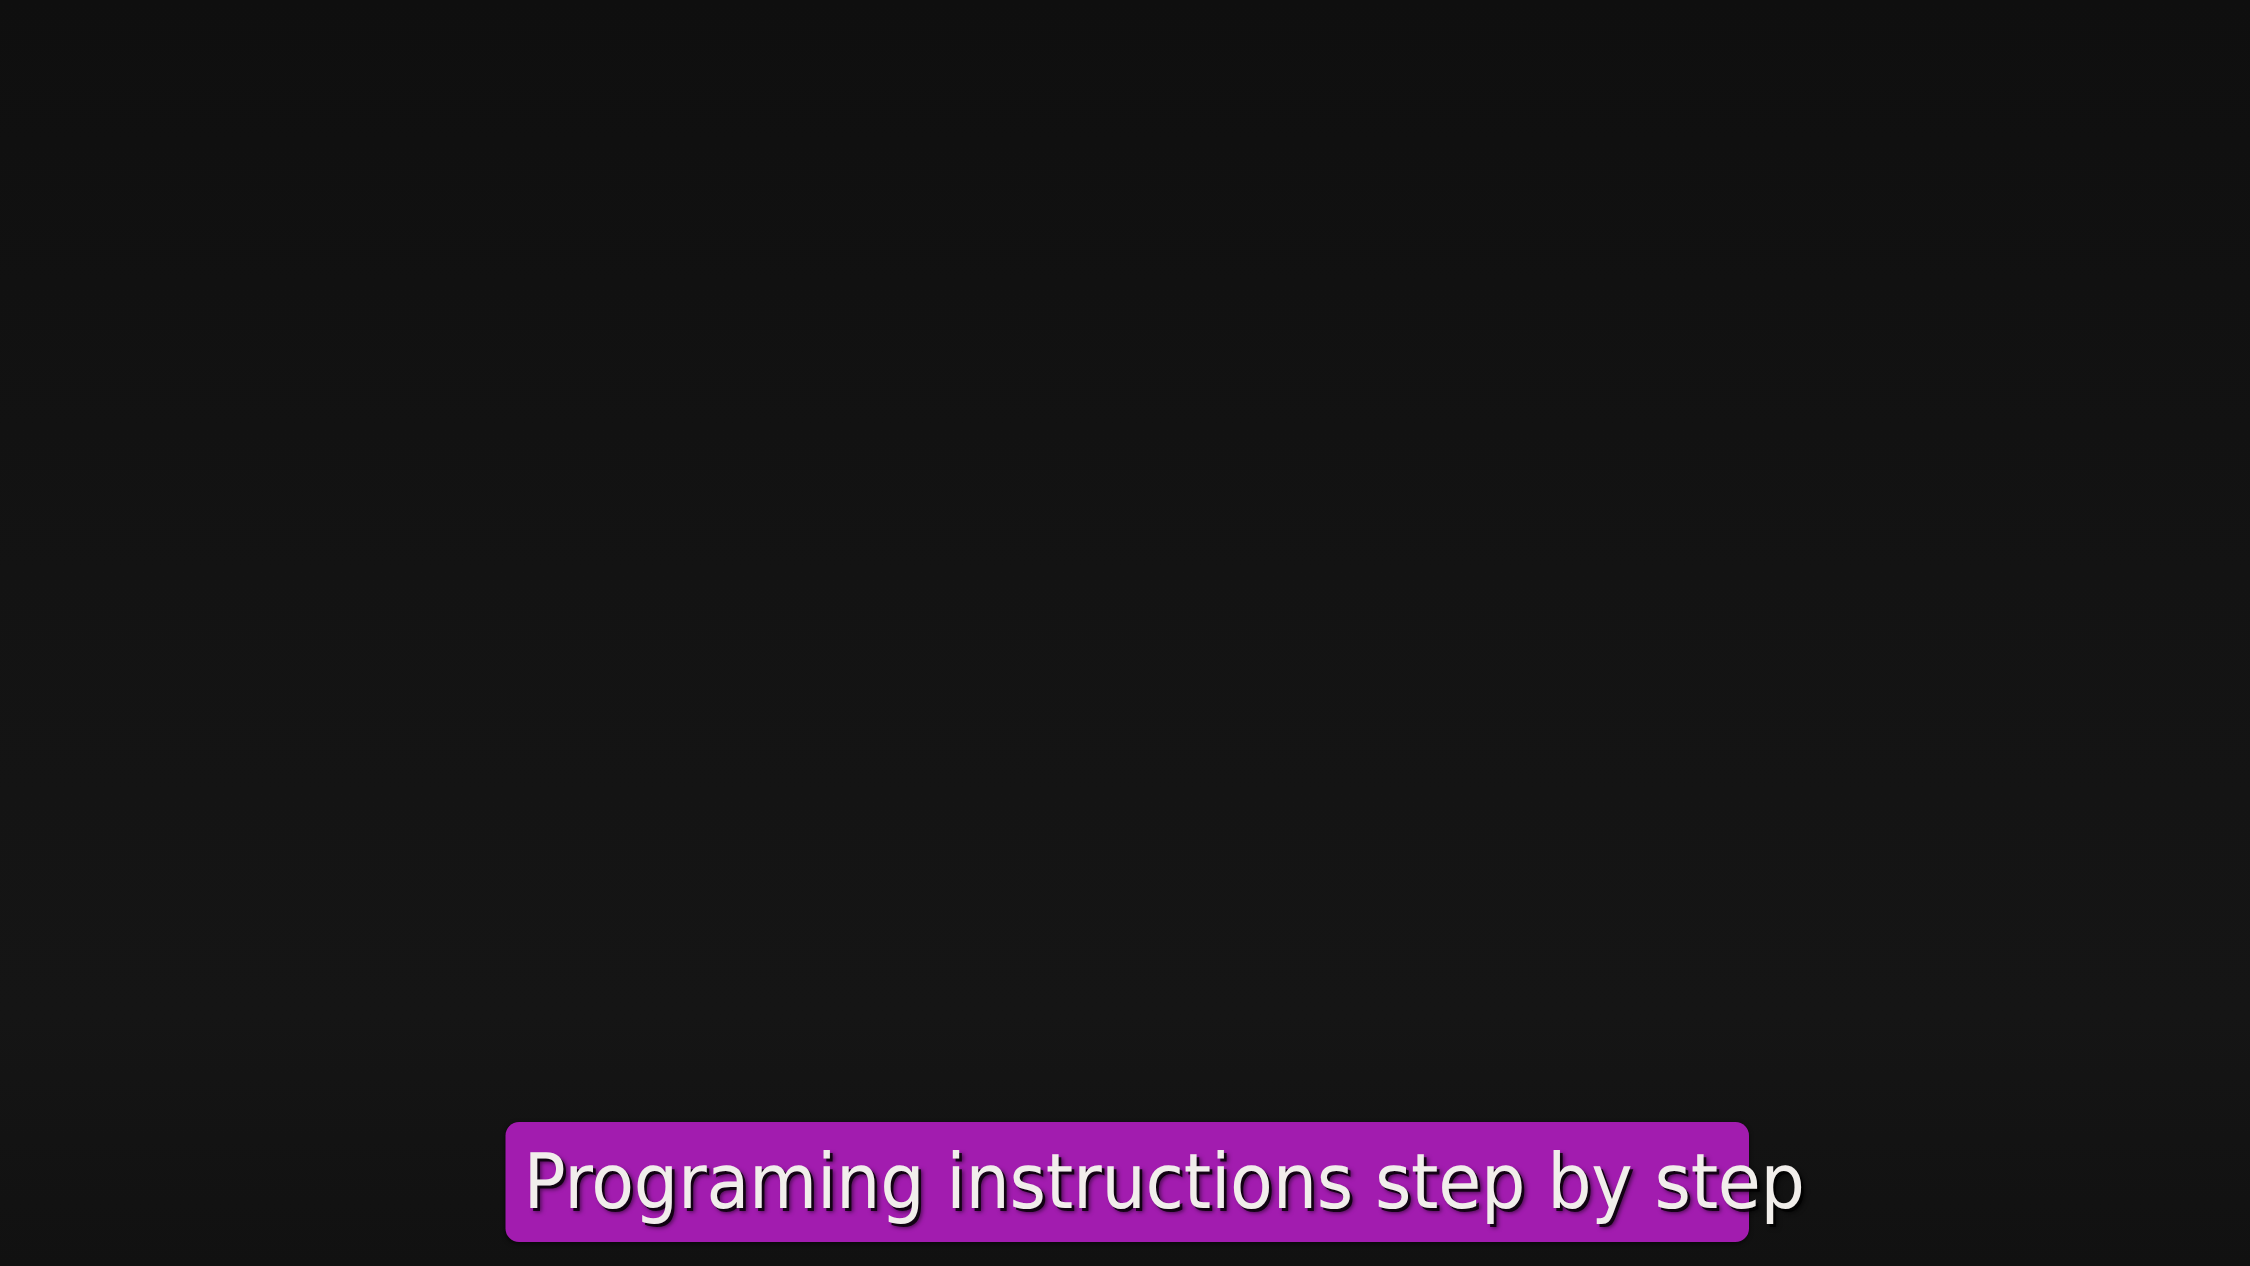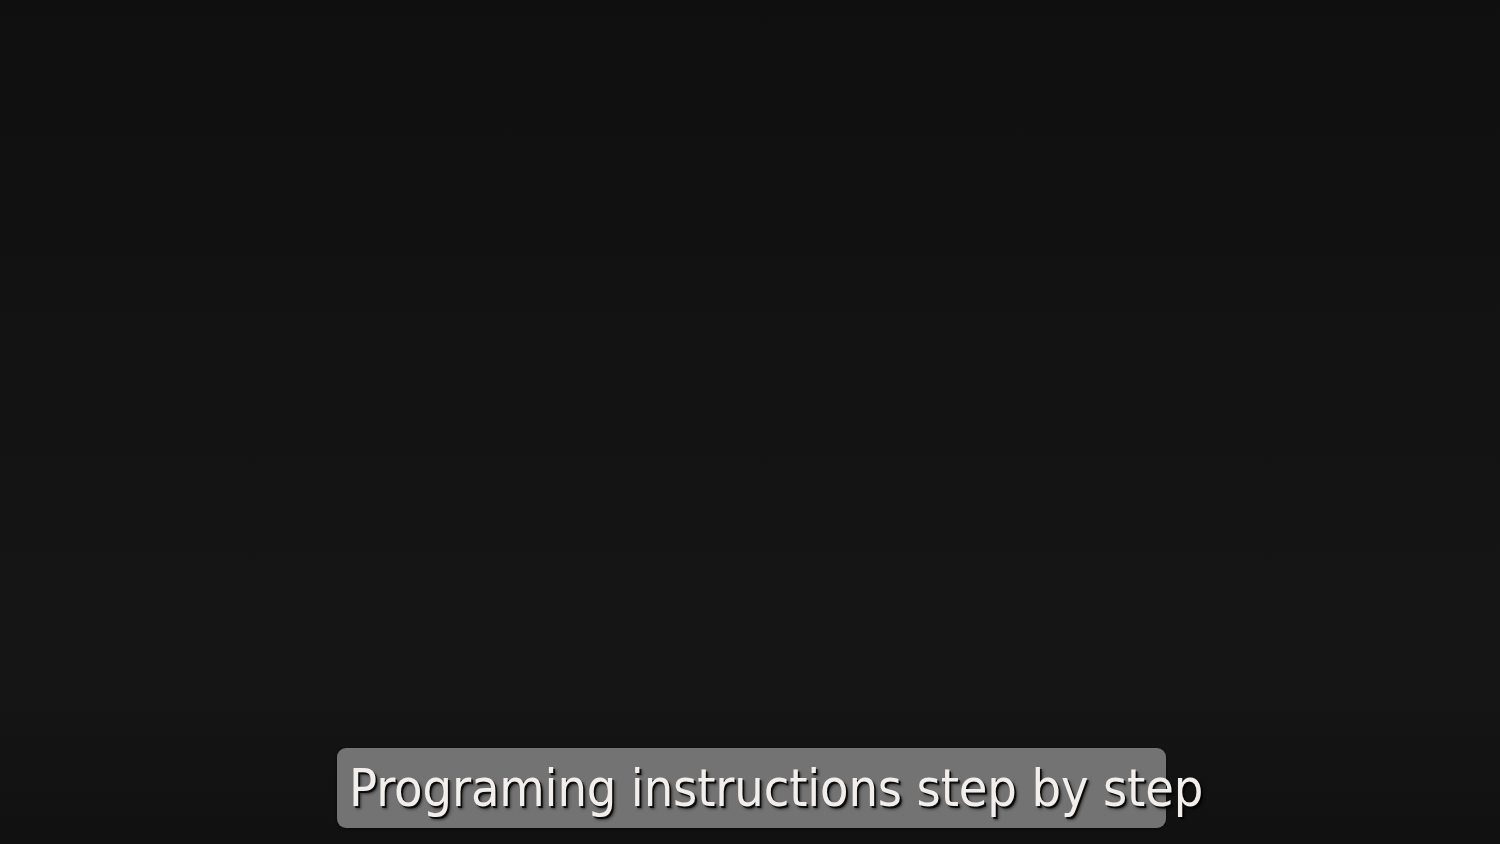--- a/index.html
+++ b/index.html
@@ -55,21 +55,21 @@
     height: 82px;
   }
 
   .caption-banner {
     position: absolute;
     left: 337px;
     top: 0;
     width: 829px;
     height: 80px;
     box-sizing: border-box;
-    background: #737373;
+    background: #a21caf;
     border-radius: 9px;
     display: flex;
     align-items: center;
     justify-content: flex-start;
     padding: 0 14px 0 12px;
     box-shadow: 0 1px 3px rgba(0,0,0,0.55);
   }
 
   .caption-text {
     display: block;

